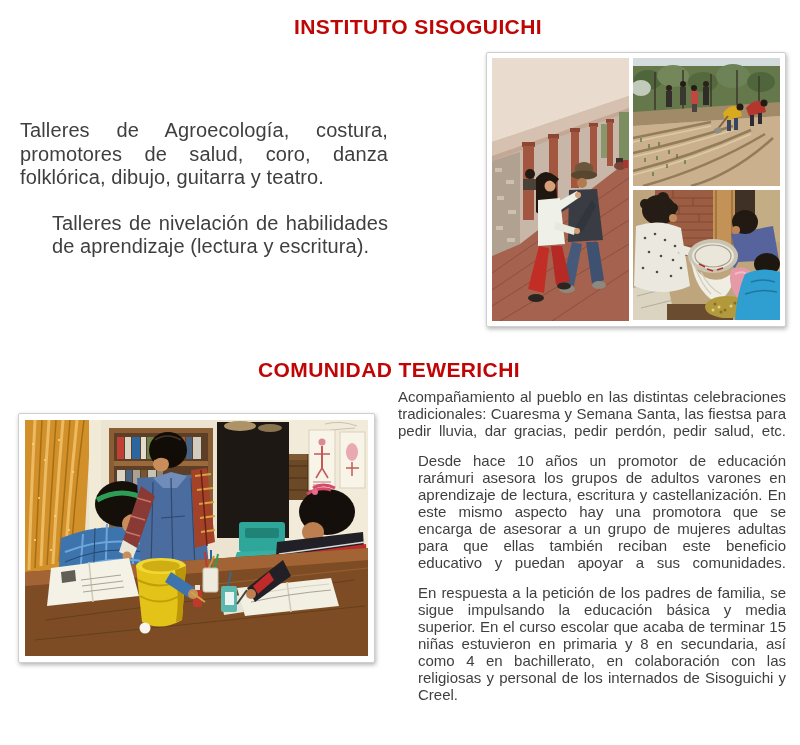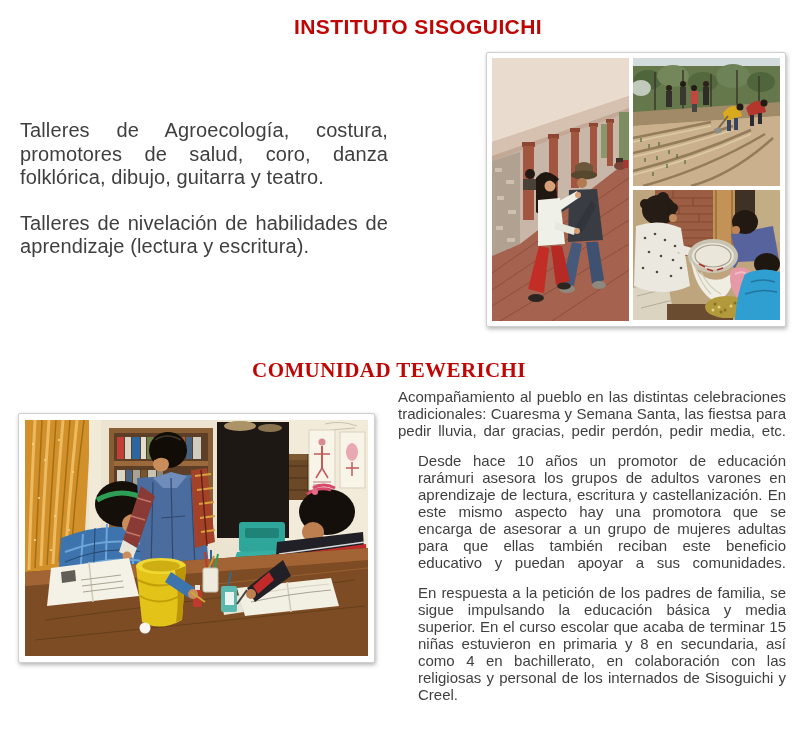--- a/index.html
+++ b/index.html
@@ -6,28 +6,28 @@
   body{
     width:800px;height:745px;position:relative;overflow:hidden;
     font-family:"Liberation Sans", sans-serif;
     -webkit-font-smoothing:antialiased;
   }
   .sec-title{
     position:absolute;margin:0;text-align:center;
     font-size:21px;font-weight:700;letter-spacing:.4px;color:#c00505;
   }
   #title-instituto{top:15px;left:36px;right:0;}
-  #title-comunidad{top:358px;left:0;right:22px;font-family:Liberation Serif, serif;}
+  #title-comunidad{top:358px;left:0;right:22px;}
   .text-instituto{
     position:absolute;left:20px;top:119px;width:368px;
     font-size:20px;line-height:23.5px;color:#3f3f3f;text-align:justify;
     letter-spacing:.1px;
   }
   .text-instituto p{margin:0;}
-  .text-instituto p + p{margin-top:22px;}
+  .text-instituto p + p{margin-top:22px;margin-left:32px;}
   .text-comunidad{
     position:absolute;left:398px;top:388px;width:388px;
     font-size:15px;line-height:17px;color:#3f3f3f;text-align:justify;
   }
   .text-comunidad p{margin:0;}
   .text-comunidad p + p{margin-top:13px;margin-left:20px;}
   .fj{text-align-last:justify;}
   .photo-frame{
     position:absolute;background:#ffffff;border:1px solid #cfcfcf;border-radius:2px;
     box-shadow:1px 2px 4px rgba(90,90,90,.45);
@@ -519,18 +519,18 @@
         <line x1="166" y1="172" x2="180" y2="182" stroke="#c9a83c" stroke-width="2"></line>
         <polygon points="258,140 222,168 230,182 266,156" fill="#212026"></polygon>
         <polygon points="244,152 228,166 233,174 249,160" fill="#c02a28"></polygon>
         <circle cx="226" cy="174" r="5" fill="#bd7f4f"></circle>
         <line x1="222" y1="170" x2="212" y2="184" stroke="#44423e" stroke-width="2"></line>
       </g>
     </svg>
   </figure>
 
   <div class="text-comunidad">
-    <p class="fj">Acompañamiento al pueblo en las distintas celebraciones tradicionales: Cuaresma y Semana Santa, las fiestsa para pedir lluvia, dar gracias, pedir perdón, pedir media, etc.</p>
+    <p class="fj">Acompañamiento al pueblo en las distintas celebraciones tradicionales: Cuaresma y Semana Santa, las fiestsa para pedir lluvia, dar gracias, pedir perdón, pedir salud, etc.</p>
     <p class="fj">Desde hace 10 años un promotor de educación rarámuri asesora los grupos de adultos varones en aprendizaje de lectura, escritura y castellanización. En este mismo aspecto hay una promotora que se encarga de asesorar a un grupo de mujeres adultas para que ellas también reciban este beneficio educativo y puedan apoyar a sus comunidades.</p>
     <p>En respuesta a la petición de los padres de familia, se sigue impulsando la educación básica y media superior. En el curso escolar que acaba de terminar 15 niñas estuvieron en primaria y 8 en secundaria, así como 4 en bachillerato, en colaboración con las religiosas y personal de los internados de Sisoguichi y Creel.</p>
   </div>
 
 </div>
 
 </body></html>

